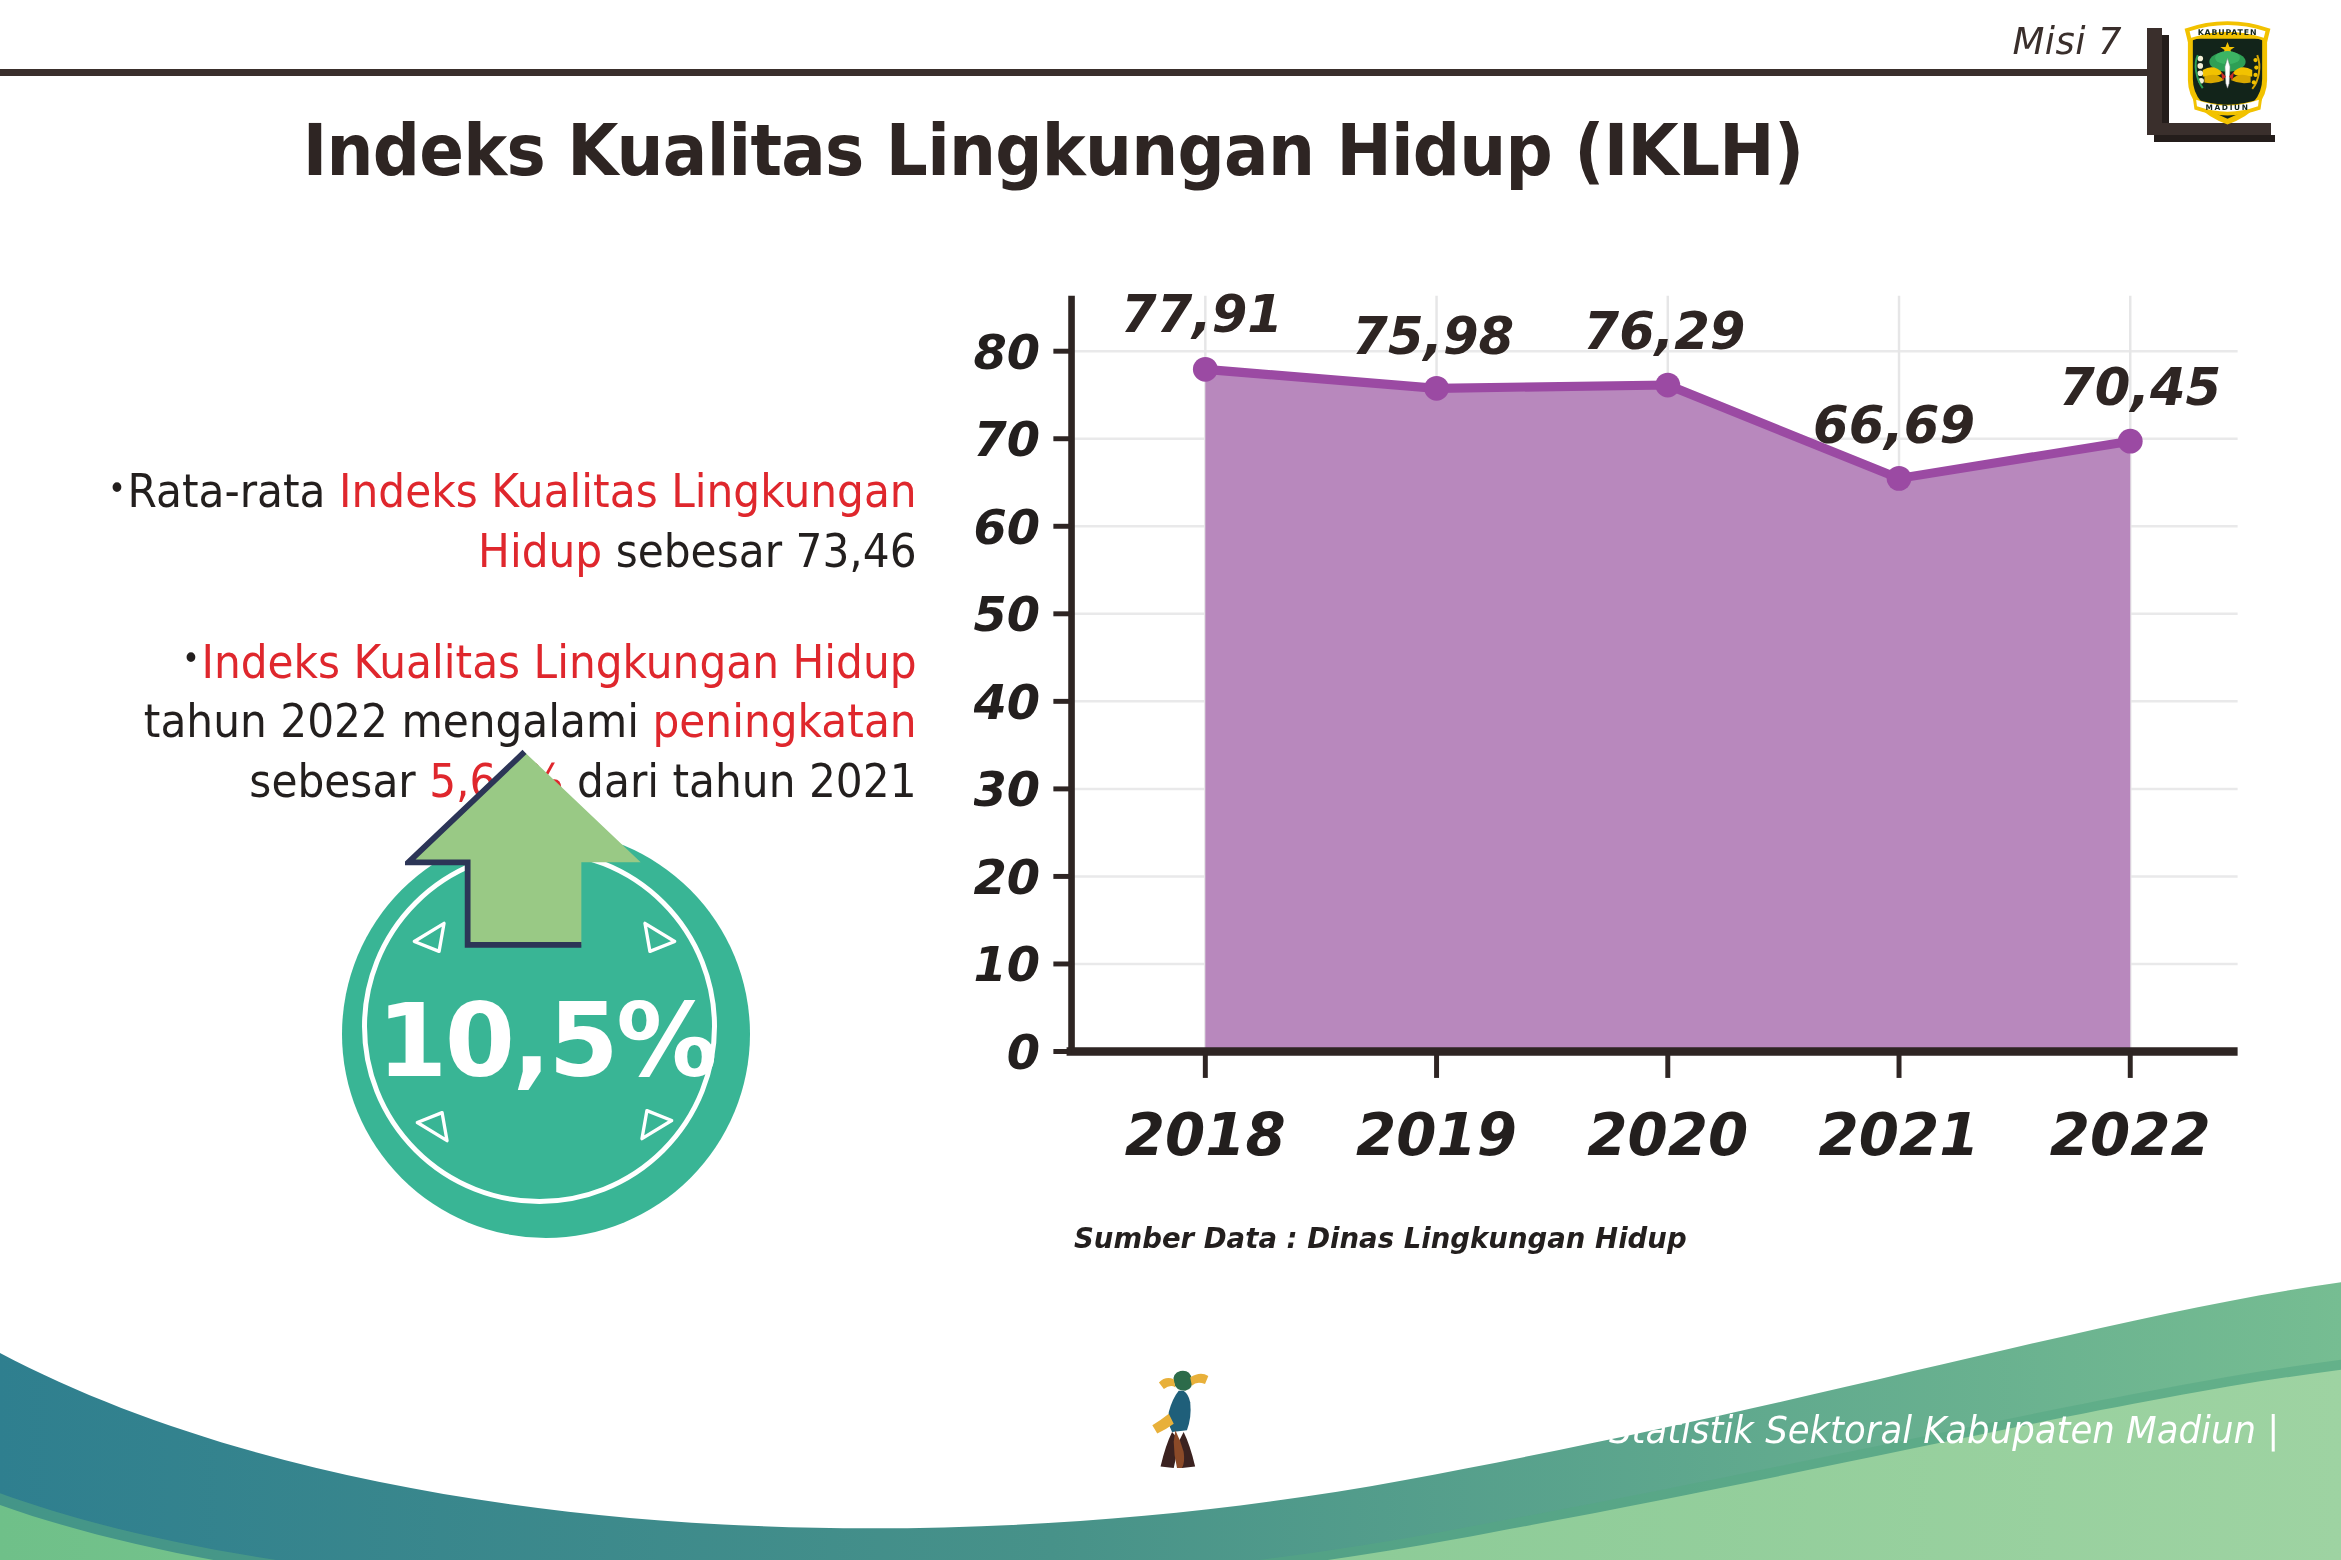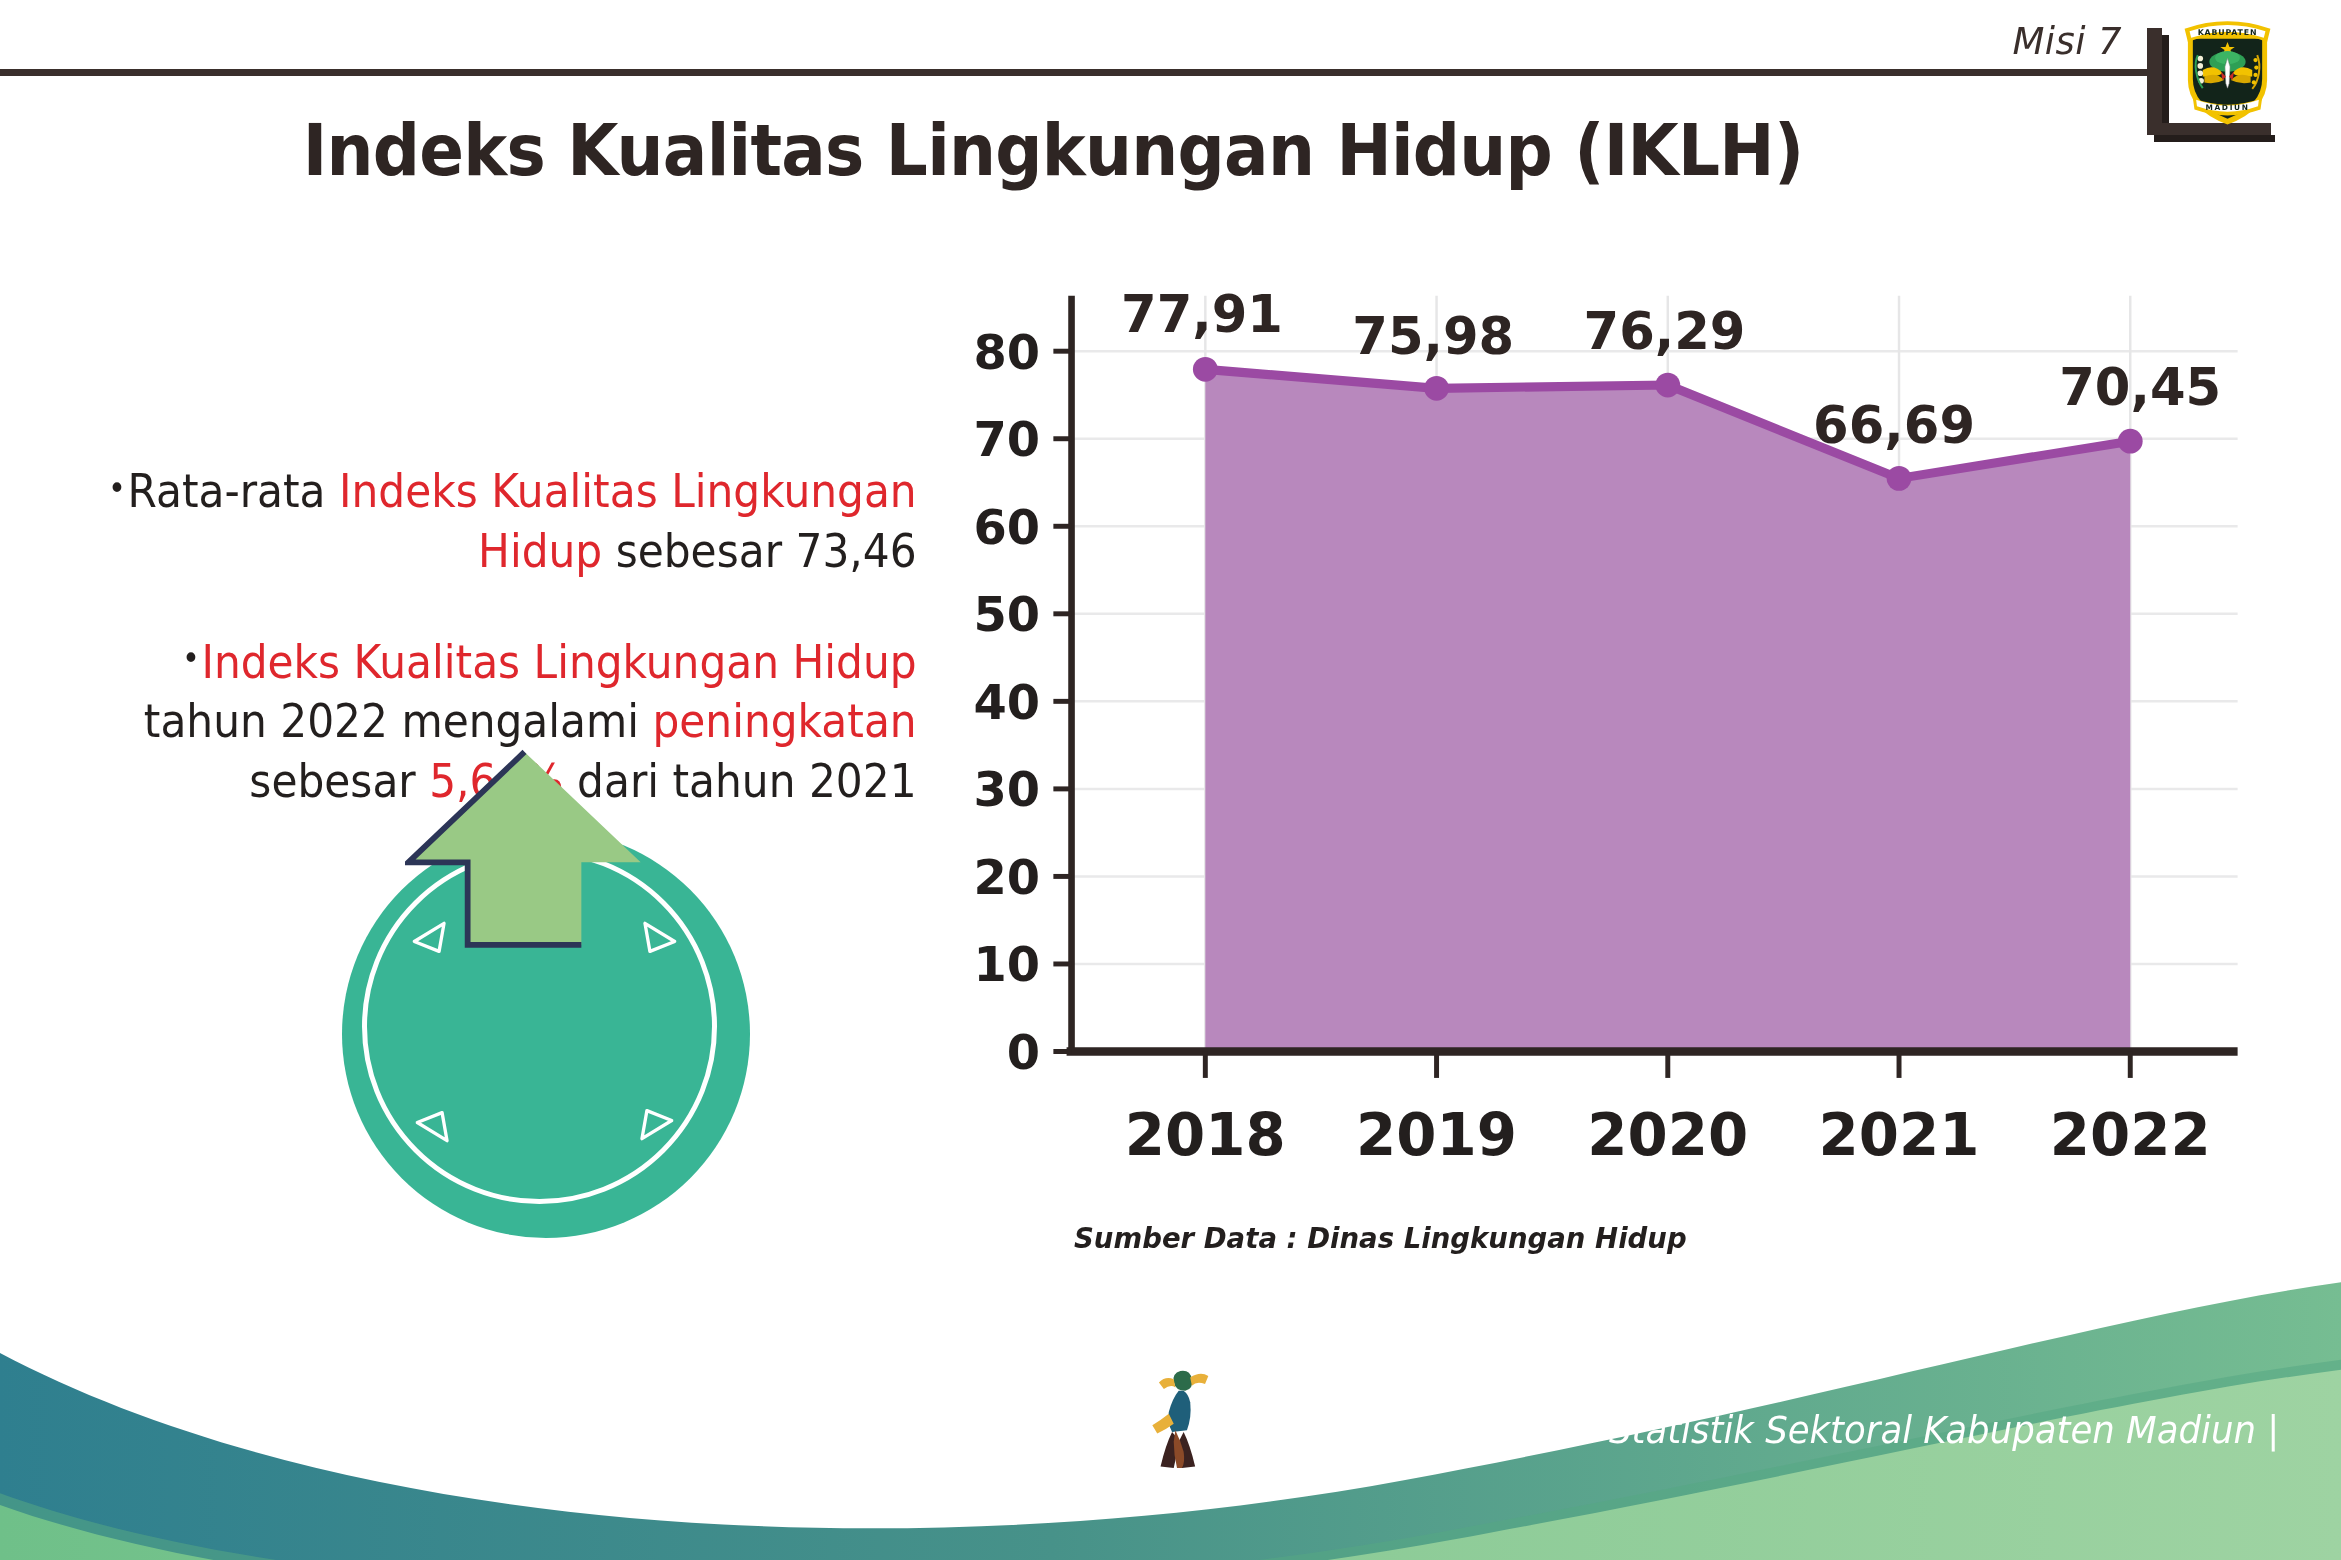--- a/index.html
+++ b/index.html
@@ -188,20 +188,21 @@
   #tick-bl { left: 92px; top: 359px; }
   #tick-br { left: 315px; top: 357px; }
 
   
   #chart-panel {
     position: absolute;
     left: 974px;
     top: 281px;
     width: 1305px;
     height: 991px;
+    font-style: italic;
   }
   #chart-svg { display: block; }
   #chart-source {
     position: absolute;
     left: 1074px;
     top: 1221px;
     font-family: "DejaVu Sans", sans-serif;
     font-style: italic;
     font-weight: bold;
     font-size: 29px;
@@ -323,20 +324,21 @@
     </svg>
     <svg class="tick-mark" id="tick-br" viewBox="0 0 46 46">
       <polygon points="42,20 6,42 12,8" fill="none" stroke="#ffffff" stroke-width="4" stroke-linejoin="round"></polygon>
     </svg>
 
     <svg id="badge-arrow" viewBox="0 0 290 250">
       <path d="M145 6 L286 140 L214 140 L214 240 L76 240 L76 140 L4 140 Z" fill="#99c985" stroke="none"></path>
       <path d="M145 6 L4 140 L76 140 L76 240 L214 240" fill="none" stroke="#2c3557" stroke-width="7" stroke-linejoin="miter"></path>
     </svg>
 
+    <div id="badge-value">10,5%</div>
   </div>
 
   <div id="chart-panel">
     <svg id="chart-svg" width="1305" height="991" viewBox="0 0 1580 1200">
 
       <g stroke="#e9e9ea" stroke-width="3">
         <line x1="118" y1="85" x2="1530" y2="85"></line>
         <line x1="118" y1="191" x2="1530" y2="191"></line>
         <line x1="118" y1="297" x2="1530" y2="297"></line>
         <line x1="118" y1="403" x2="1530" y2="403"></line>

